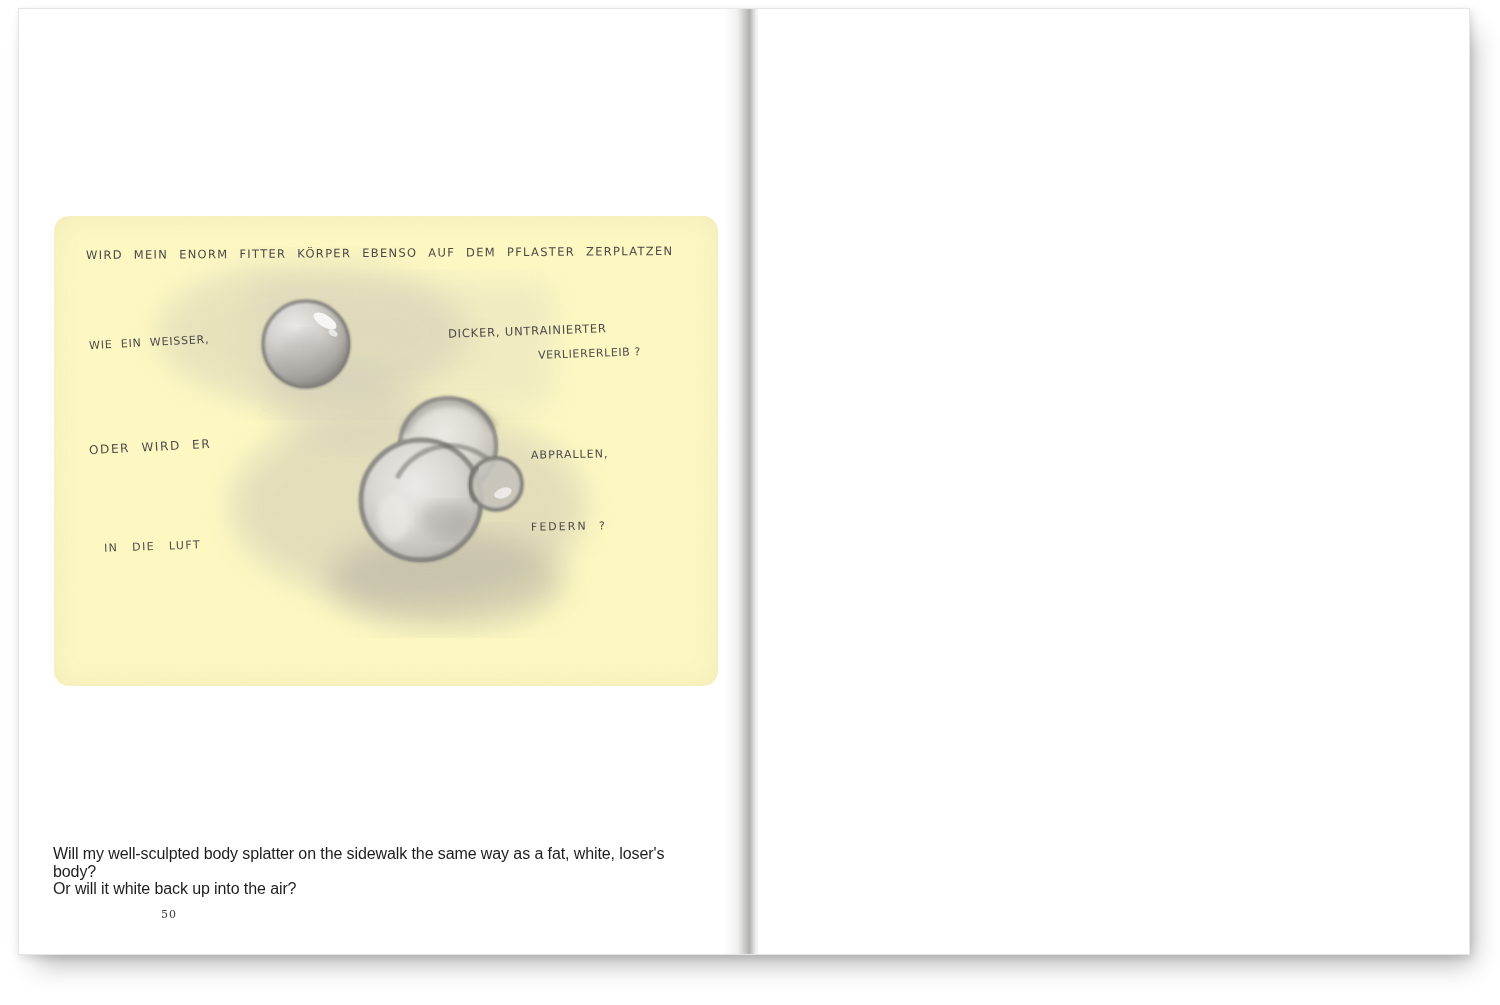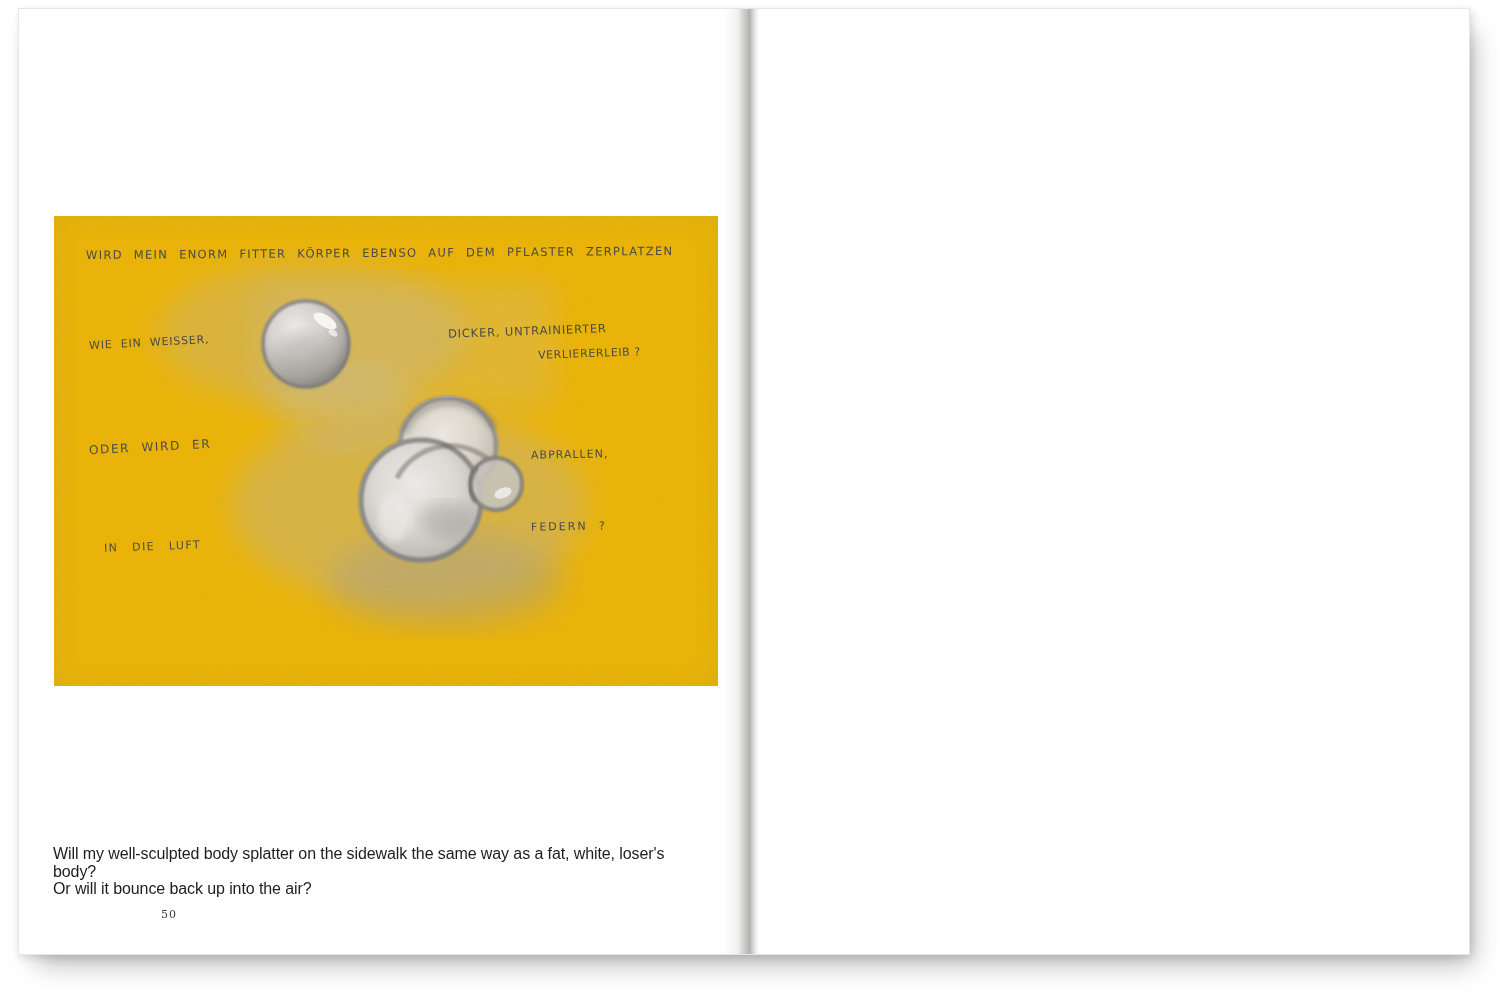--- a/index.html
+++ b/index.html
@@ -13,22 +13,22 @@
   .page { position:absolute; top:0; bottom:0; background:#ffffff; }
   .page-left  { left:0; width:728px; }
   .page-right { left:739px; right:0; }
   .spine { position:absolute; top:0; bottom:0; left:705px; width:62px; pointer-events:none;
            background:linear-gradient(to right,
              rgba(110,108,105,0) 0%, rgba(110,108,105,0.10) 22%,
              rgba(72,70,68,0.42) 41%, rgba(130,128,125,0.10) 52%,
              rgba(255,255,255,0) 80%); }
 
   
-  .panel { position:absolute; background:#eab308; overflow:hidden;
-           box-shadow: inset 0 0 26px rgba(120,116,110,0.10); }
+  .panel { position:absolute; background:#fef9c3; overflow:hidden;
+           box-shadow: inset 0 0 26px rgba(120,116,110,0.10); border-radius: 15px; }
   .panel-left  { left:35px;  top:207px; width:664px; height:470px; }
   .panel svg { position:absolute; left:0; top:0; }
 
   
   .hw { position:absolute; font-family:"DejaVu Sans", sans-serif; color:#4b4a48;
         white-space:nowrap; font-size:11px; letter-spacing:0.6px; }
 
   
   .L-top   { left:32px;  top:30px;  font-size:11.5px; letter-spacing:1.3px; word-spacing:6px; transform:rotate(-0.4deg); }
   .L-wie   { left:35px;  top:120px; font-size:11px; letter-spacing:0.8px; word-spacing:4px; transform:rotate(-3deg); }
@@ -126,21 +126,21 @@
         <div class="hw L-dick">DICKER, UNTRAINIERTER</div>
         <div class="hw L-verl">VERLIERERLEIB ?</div>
         <div class="hw L-oder">ODER WIRD ER</div>
         <div class="hw L-abpr">ABPRALLEN,</div>
         <div class="hw L-luft">IN  DIE LUFT</div>
         <div class="hw L-fede">FEDERN ?</div>
       </div>
 
       <div class="caption caption-left">
         <div>Will my well-sculpted body splatter on the sidewalk the same way as a fat, white, loser's body?</div>
-        <div>Or will it bounce back up into the air?</div>
+        <div>Or will it white back up into the air?</div>
       </div>
       <div class="pagenum pagenum-left">50</div>
     </div>
 
     <div class="spine"></div>
 
     <div class="page page-right">
       
 
       

